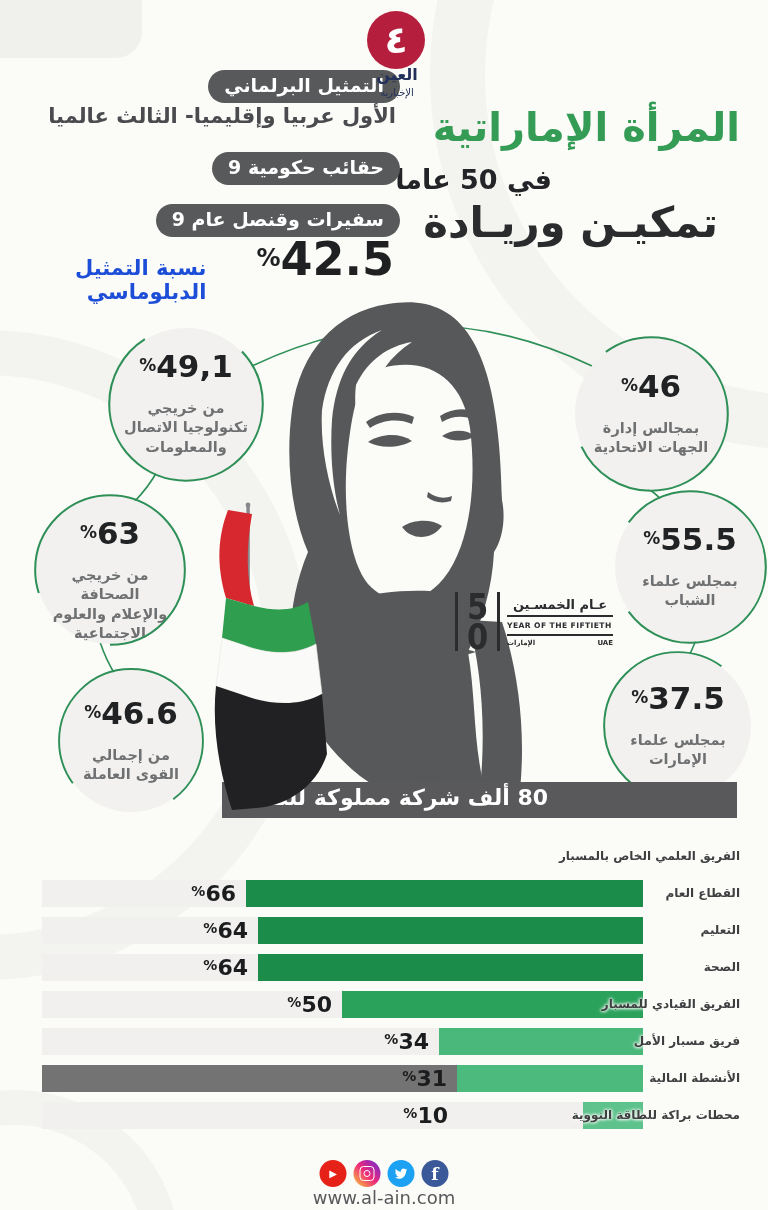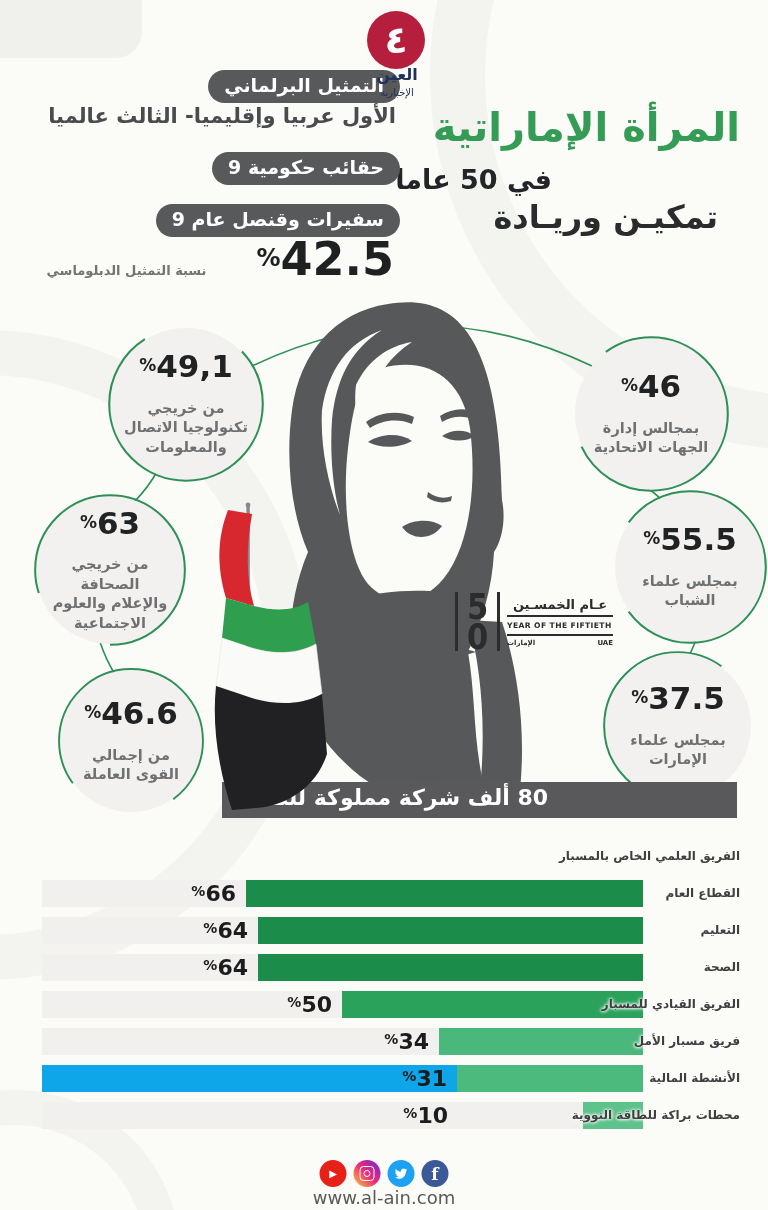--- a/index.html
+++ b/index.html
@@ -13,30 +13,30 @@
   .logo-circle{left:367px;top:11px;width:58px;height:58px;border-radius:50%;
     background:#b51f3d;color:#fff;display:flex;align-items:center;justify-content:center;
     font-size:38px;font-weight:800;z-index:4;}
   .logo-name{left:352px;top:67px;width:90px;text-align:center;color:#22305a;
     font-weight:900;font-size:16px;line-height:1;z-index:4;}
   .logo-sub{left:352px;top:87px;width:90px;text-align:center;color:#22305a;
     font-weight:400;font-size:10px;z-index:4;}
   
   .t1{top:104px;right:28px;color:#359c55;font-size:40px;font-weight:900;z-index:3;}
   .t2{top:164px;right:216px;color:#232427;font-size:27px;font-weight:900;z-index:3;}
-  .t3{top:198px;right:50px;color:#2a2b2d;font-size:32px;font-weight:800;z-index:3;}
+  .t3{top:198px;right:50px;color:#2a2b2d;font-size:42px;font-weight:800;z-index:3;}
   
   .badge{position:absolute;right:368px;background:#58595b;color:#fff;font-size:19px;
     font-weight:800;padding:4px 16px 7px;border-radius:18px;white-space:nowrap;z-index:3;}
   .badge-sub{top:104px;right:372px;color:#4a4b4e;font-size:21px;font-weight:800;
     white-space:nowrap;z-index:3;}
   .dip{top:236px;right:374px;display:flex;direction:rtl;align-items:baseline;gap:9px;z-index:3;}
   .dip .num{font-size:46px;font-weight:900;color:#1f2022;direction:ltr;line-height:1;margin-left:41px;}
   .dip .num .pc{font-size:24px;position:relative;top:-9px;font-weight:800;}
-  .dip .lbl{font-size:13px;font-weight:700;color:#737373;}
+  .dip .lbl{font-size:21px;font-weight:700;color:#1d4ed8;}
   
   .circle{position:absolute;border-radius:50%;background:#f2f1ef;z-index:2;
     display:flex;flex-direction:column;align-items:center;justify-content:center;text-align:center;}
   .circle svg.arc{position:absolute;inset:-3px;width:calc(100% + 6px);height:calc(100% + 6px);}
   .circle svg.arc circle{fill:none;stroke:#2e8f57;stroke-width:1.3;}
   .cval{font-size:31px;font-weight:900;color:#212224;direction:ltr;line-height:1.05;}
   .cval .pc{font-size:17px;position:relative;top:-6px;font-weight:800;}
   .clab{font-size:14.5px;font-weight:700;color:#6f7072;line-height:1.35;padding:2px 14px 0;direction:rtl;margin-top:14px;}
   
   .banner{left:222px;top:782px;width:515px;height:36px;background:#59595b;z-index:3;}
@@ -156,21 +156,21 @@
 </svg>
 
 <div>
     <div class="circle" style="left: 110px; top: 328px; width: 152px; height: 152px;">
       <svg class="arc" viewBox="0 0 100 100">
         <circle cx="50" cy="50" r="48.6" pathLength="100" stroke-dasharray="78 22" stroke-dashoffset="12"></circle>
       </svg>
       <div class="cval"><span class="pc">%</span><span>49,1</span></div>
       <div class="clab">من خريجي تكنولوجيا الاتصال والمعلومات</div>
     </div>
-    <div class="circle" style="left: 36px; top: 496px; width: 148px; height: 148px;">
+    <div class="circle" style="left: 36px; top: 496px; width: 148px; height: 148px; justify-content: flex-end;">
       <svg class="arc" viewBox="0 0 100 100">
         <circle cx="50" cy="50" r="48.6" pathLength="100" stroke-dasharray="80 20" stroke-dashoffset="55"></circle>
       </svg>
       <div class="cval"><span class="pc">%</span><span>63</span></div>
       <div class="clab">من خريجي الصحافة والإعلام والعلوم الاجتماعية</div>
     </div>
     <div class="circle" style="left: 60px; top: 670px; width: 142px; height: 142px;">
       <svg class="arc" viewBox="0 0 100 100">
         <circle cx="50" cy="50" r="48.6" pathLength="100" stroke-dasharray="75 25" stroke-dashoffset="60"></circle>
       </svg>
@@ -255,21 +255,21 @@
         <div class="rlabel">الفريق القيادي للمسبار</div>
       </div>
       <div class="crow">
         <div class="track" style="background:#f1f0ee">
           <div class="bar" style="width:204px;background:#49b87a"></div>
           <span class="val" style="right:214px"><span class="pc">%</span>34</span>
         </div>
         <div class="rlabel">فريق مسبار الأمل</div>
       </div>
       <div class="crow">
-        <div class="track" style="background:#0ea5e9">
+        <div class="track" style="background:#737373">
           <div class="bar" style="width:186px;background:#4cba7d"></div>
           <span class="val" style="right:196px"><span class="pc">%</span>31</span>
         </div>
         <div class="rlabel">الأنشطة المالية</div>
       </div>
       <div class="crow">
         <div class="track" style="background:#f1f0ee">
           <div class="bar" style="width:60px;background:#5dc28b"></div>
           <span class="val" style="right:195px"><span class="pc">%</span>10</span>
         </div>

